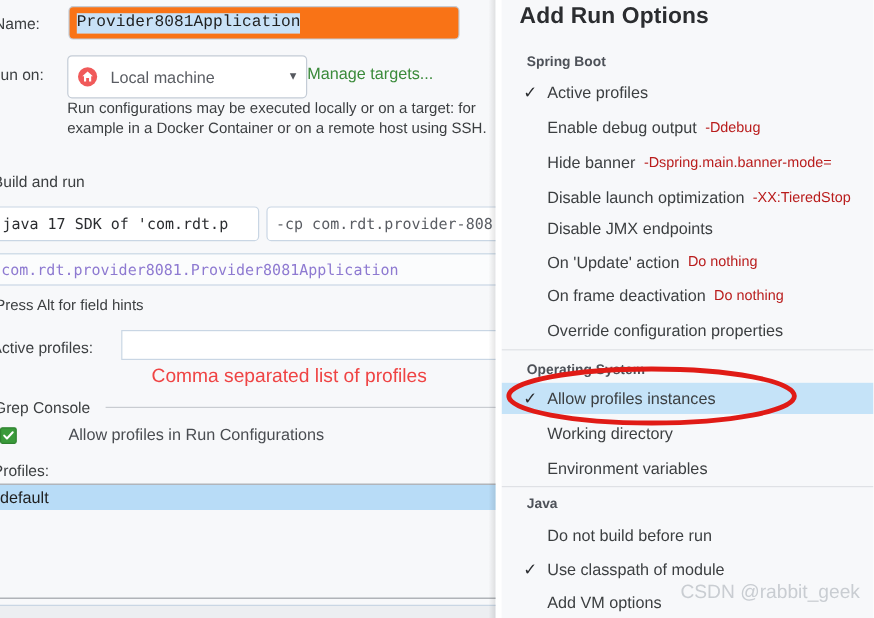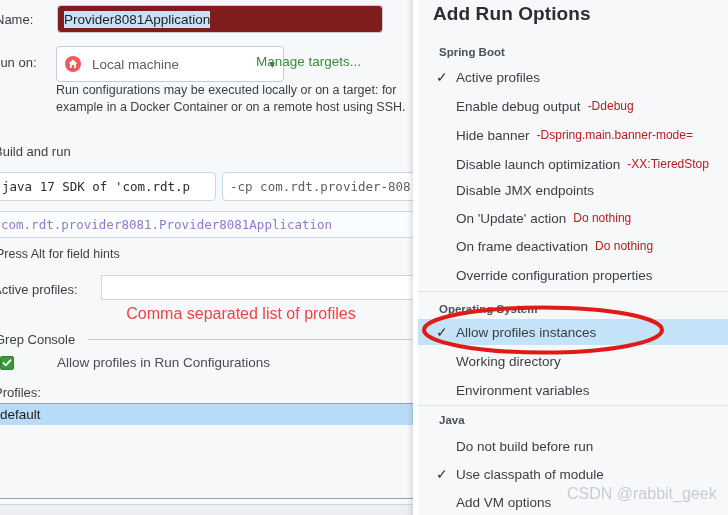--- a/index.html
+++ b/index.html
@@ -45,41 +45,42 @@
     font-size: 13px;
     white-space: nowrap;
   }
 
   
   .name-label { position: absolute; left: -5px; top: 12px; }
   .name-field {
     position: absolute;
     left: 57px; top: 5px;
     width: 326px; height: 28px;
-    background: #7f1d1d;
+    background: #f97316;
     border: 1px solid #c4ccd6;
     border-radius: 4px;
     box-sizing: border-box;
     display: flex;
     align-items: center;
     padding: 0 6px;
+    font-family: Liberation Mono, monospace;
   }
   .name-sel {
     background: #c8e1f7;
     color: #1f1f1f;
     font-size: 13.5px;
     padding: 1px 0;
   }
 
   
   .runon-label { position: absolute; left: -9px; top: 55px; }
   .combo {
     position: absolute;
     left: 56px; top: 46px;
-    width: 228px; height: 29px;
+    width: 200px; height: 29px;
     background: #ffffff;
     border: 1px solid #c4ccd6;
     border-radius: 4px;
     box-sizing: border-box;
     display: flex;
     align-items: center;
     padding: 17px 8px;
   }
   .home-icon {
     width: 16px; height: 16px;

